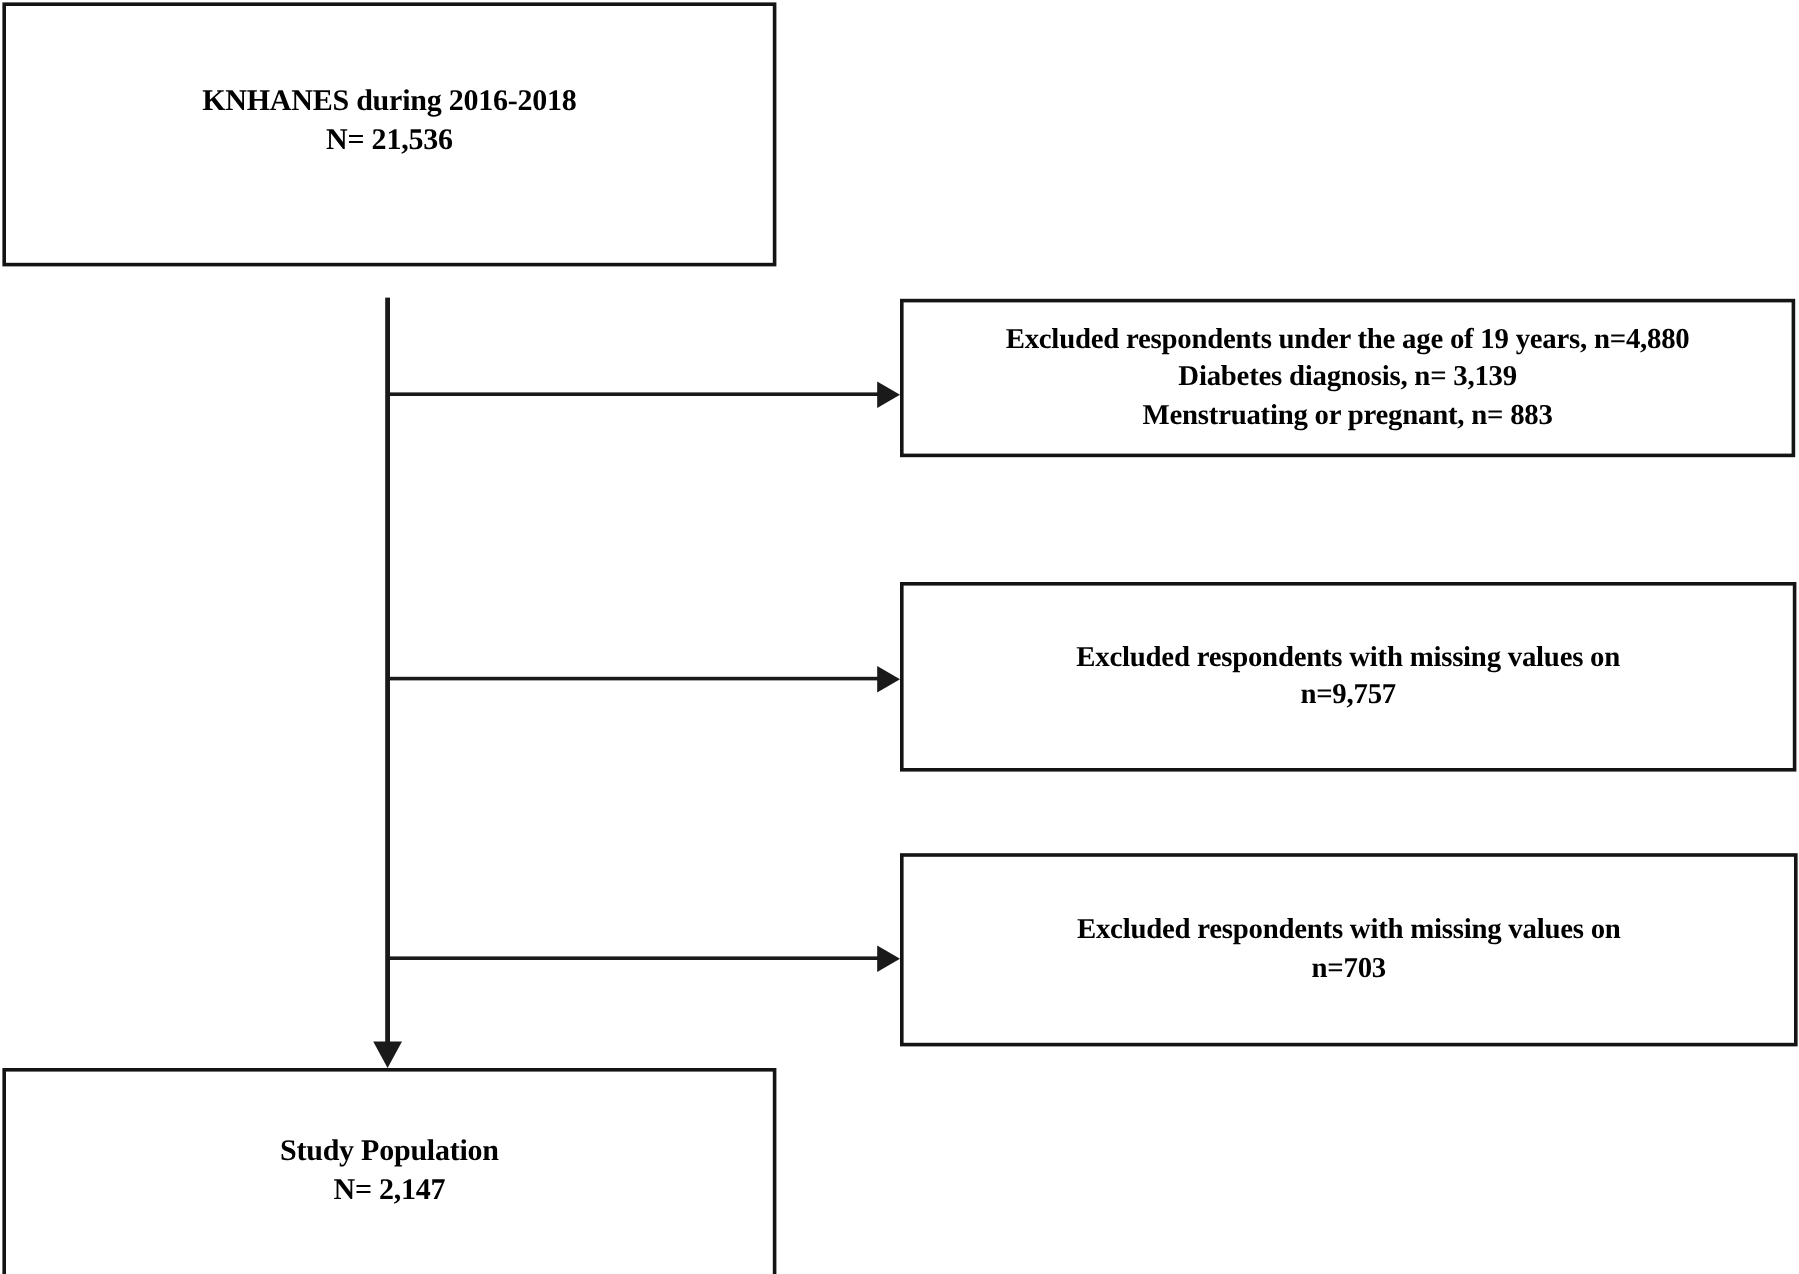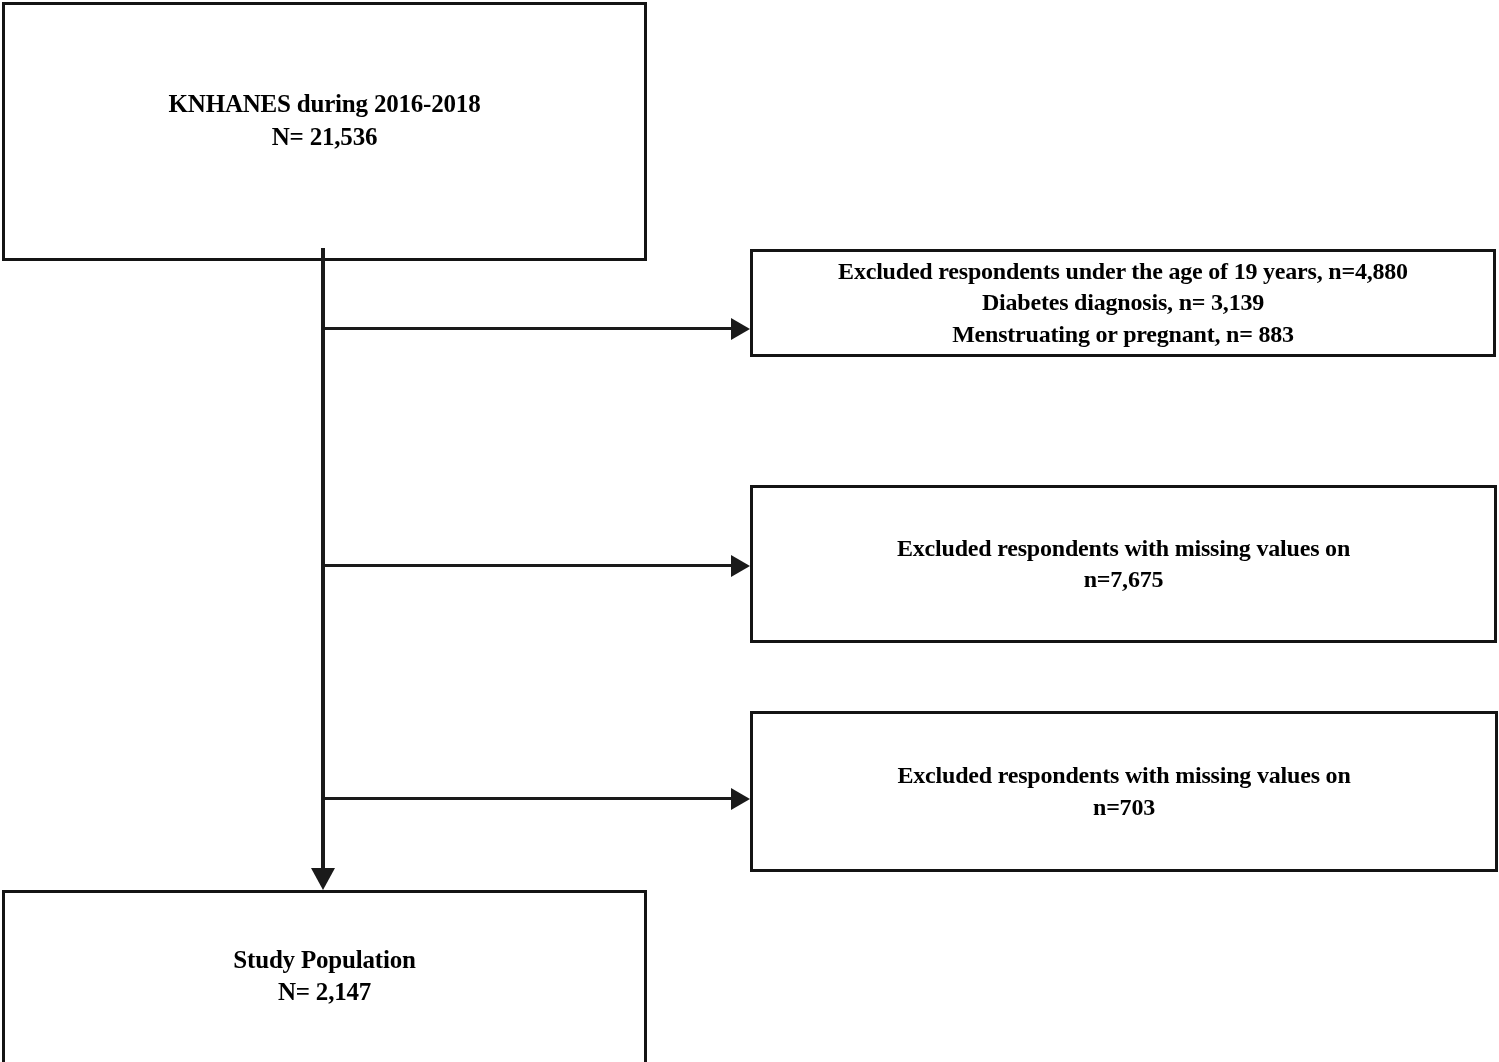--- a/index.html
+++ b/index.html
@@ -34,42 +34,42 @@
     text-align: center;
     white-space: nowrap;
     letter-spacing: -0.2px;
     line-height: 1.30;
   }
 
   #box-source {
     left: 2px;
     top: 2px;
     width: 645px;
-    height: 259px;
+    height: 220px;
   }
   #box-source .line { font-size: 25px; }
   #box-source .inner {
     
     margin-top: -22px;
   }
 
   #box-result {
     left: 2px;
     top: 890px;
     width: 645px;
     height: 180px; 
   }
   #box-result .line { font-size: 25px; }
   #box-result .inner { margin-top: -8px; }
 
   #box-exclusion-1 {
     left: 750px;
     top: 249px;
     width: 746px;
-    height: 108px;
+    height: 132px;
   }
   #box-exclusion-2 {
     left: 750px;
     top: 485px;
     width: 747px;
     height: 158px;
   }
   #box-exclusion-3 {
     left: 750px;
     top: 711px;
@@ -149,21 +149,21 @@
   <div id="arrowhead-down"></div>
 
   <div class="box exclusion" id="box-exclusion-1">
     <div class="line">Excluded respondents under the age of 19 years, n=4,880</div>
     <div class="line">Diabetes diagnosis, n= 3,139</div>
     <div class="line">Menstruating or pregnant, n= 883</div>
   </div>
 
   <div class="box exclusion" id="box-exclusion-2">
     <div class="line">Excluded respondents with missing values on</div>
-    <div class="line">n=7,675</div>
+    <div class="line">n=9,757</div>
   </div>
 
   <div class="box exclusion" id="box-exclusion-3">
     <div class="line">Excluded respondents with missing values on</div>
     <div class="line">n=703</div>
   </div>
 
   <div class="box" id="box-result">
     <div class="inner">
       <div class="line">Study Population</div>

